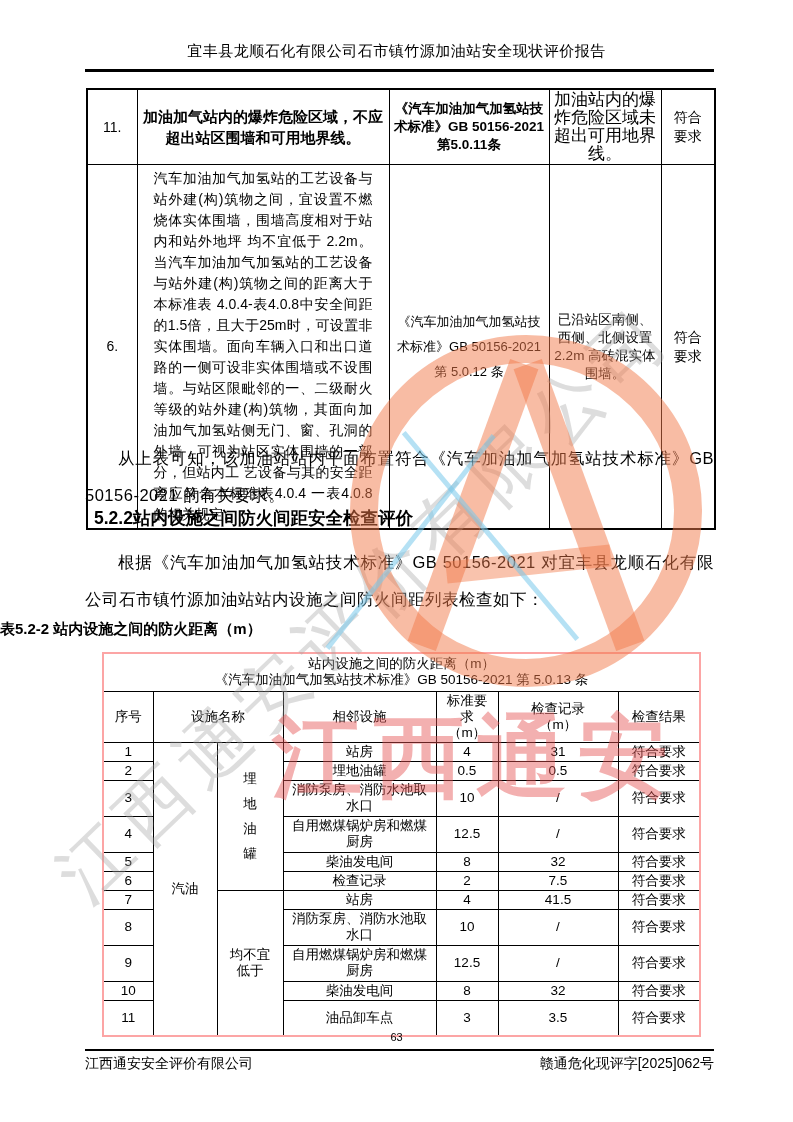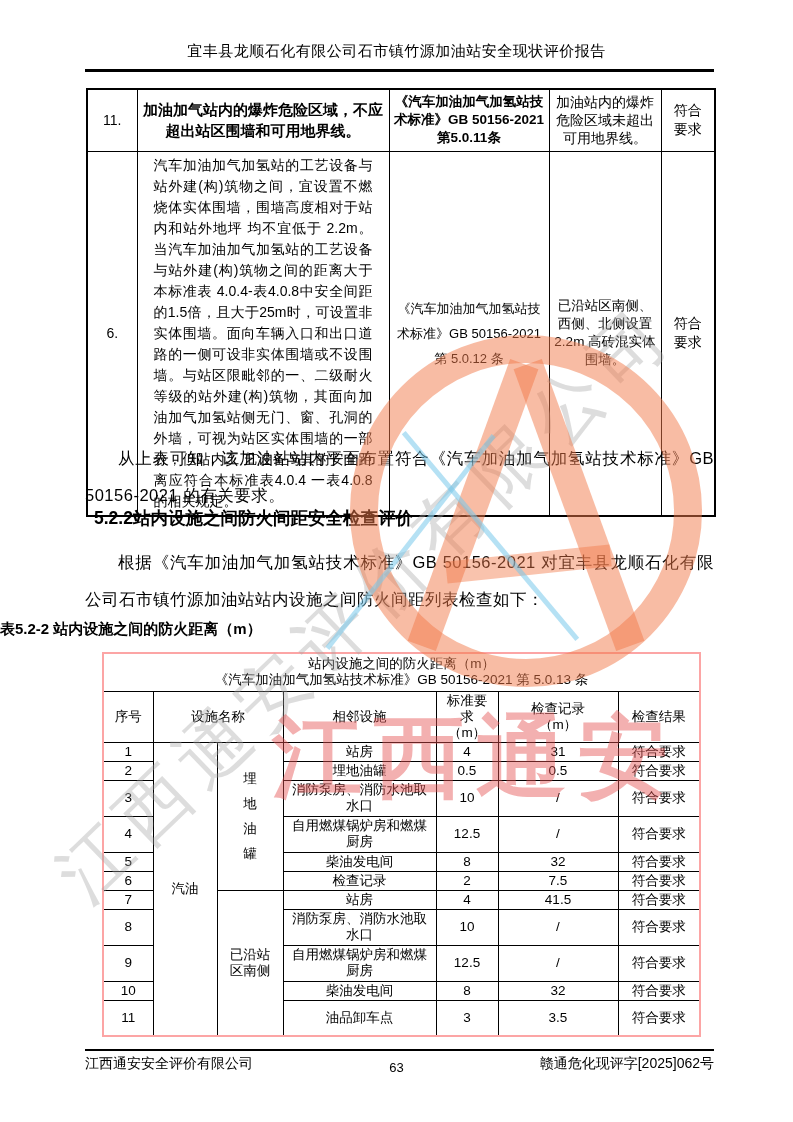--- a/index.html
+++ b/index.html
@@ -2,21 +2,21 @@
 <html><head>
 <meta charset="utf-8">
 <style>
   html,body{margin:0;padding:0;background:#e8e8e8;}
   .page{position:relative;width:793px;height:1122px;margin:0 auto;background:#ffffff;
         font-family:"Liberation Sans",sans-serif;color:#000;overflow:hidden;}
   
   .doc-title{position:absolute;top:42px;left:0;width:100%;text-align:center;
              font-size:15px;letter-spacing:0.5px;}
   .header-rule{position:absolute;top:69px;left:85px;width:629px;height:3px;background:#000;}
-  .page-number{position:absolute;top:1060px;left:0;width:100%;text-align:center;font-size:13px;}
+  .page-number{position:absolute;top:1031px;left:0;width:100%;text-align:center;font-size:11px;}
   .footer-rule{position:absolute;top:1049px;left:85px;width:629px;height:2px;background:#000;}
   .footer-row{position:absolute;top:1055px;left:85px;width:629px;display:flex;
               justify-content:space-between;font-size:14px;}
   
   table{border-collapse:collapse;table-layout:fixed;position:absolute;background:transparent;}
   td{border:1px solid #000;text-align:center;vertical-align:middle;
      font-size:14px;line-height:19px;padding:1px 2px;overflow:hidden;word-break:break-word;}
   .tbl1{left:86px;top:88px;width:628px;border:2px solid #000;}
   .tbl1 .r11{height:62px;}
   .tbl1 .r12{height:282px;}
@@ -74,21 +74,21 @@
         <col style="width:252px">
         <col style="width:160px">
         <col style="width:112px">
         <col style="width:54px">
       </colgroup>
     <tbody>
         <tr class="r11">
       <td>11.</td>
       <td class="bold" style="font-size:15px;line-height:21px;">加油加气站内的爆炸危险区域，不应超出站区围墙和可用地界线。</td>
       <td class="bold" style="font-size:13.5px;line-height:18px;">《汽车加油加气加氢站技术标准》GB 50156-2021第5.0.11条</td>
-      <td style="font-size:14px;line-height:18px;">加油站内的爆炸危险区域未超出可用地界线。</td>
+      <td style="font-size:17px;line-height:18px;">加油站内的爆炸危险区域未超出可用地界线。</td>
       <td><span class="w32">符合要求</span></td>
     </tr>
     <tr class="r12">
       <td>6.</td>
       <td class="t1-item12">汽车加油加气加氢站的工艺设备与站外建(构)筑物之间，宜设置不燃烧体实体围墙，围墙高度相对于站内和站外地坪 均不宜低于 2.2m。当汽车加油加气加氢站的工艺设备与站外建(构)筑物之间的距离大于本标准表 4.0.4-表4.0.8中安全间距的1.5倍，且大于25m时，可设置非实体围墙。面向车辆入口和出口道路的一侧可设非实体围墙或不设围墙。与站区限毗邻的一、二级耐火等级的站外建(构)筑物，其面向加油加气加氢站侧无门、窗、孔洞的外墙，可视为站区实体围墙的一部分，但站内工 艺设备与其的安全距离应符合本标准表4.0.4 一表4.0.8 的相关规定。</td>
       <td style="font-size:13px;line-height:25px;">《汽车加油加气加氢站技术标准》GB 50156-2021 第 5.0.12 条</td>
       <td style="font-size:13.5px;line-height:18px;">已沿站区南侧、西侧、北侧设置2.2m 高砖混实体围墙。</td>
       <td><span class="w32">符合要求</span></td>
     </tr>
   </tbody>
@@ -163,21 +163,21 @@
     </tr>
     <tr class="r-s">
       <td>6</td>
       <td>检查记录</td>
       <td>2</td>
       <td>7.5</td>
       <td>符合要求</td>
     </tr>
     <tr class="r-s">
       <td>7</td>
-      <td rowspan="5"><span class="w44">已沿站区南侧</span></td>
+      <td rowspan="5"><span class="w44">均不宜低于</span></td>
       <td>站房</td>
       <td>4</td>
       <td>41.5</td>
       <td>符合要求</td>
     </tr>
     <tr class="r-d">
       <td>8</td>
       <td>消防泵房、消防水池取水口</td>
       <td>10</td>
       <td>/</td>

